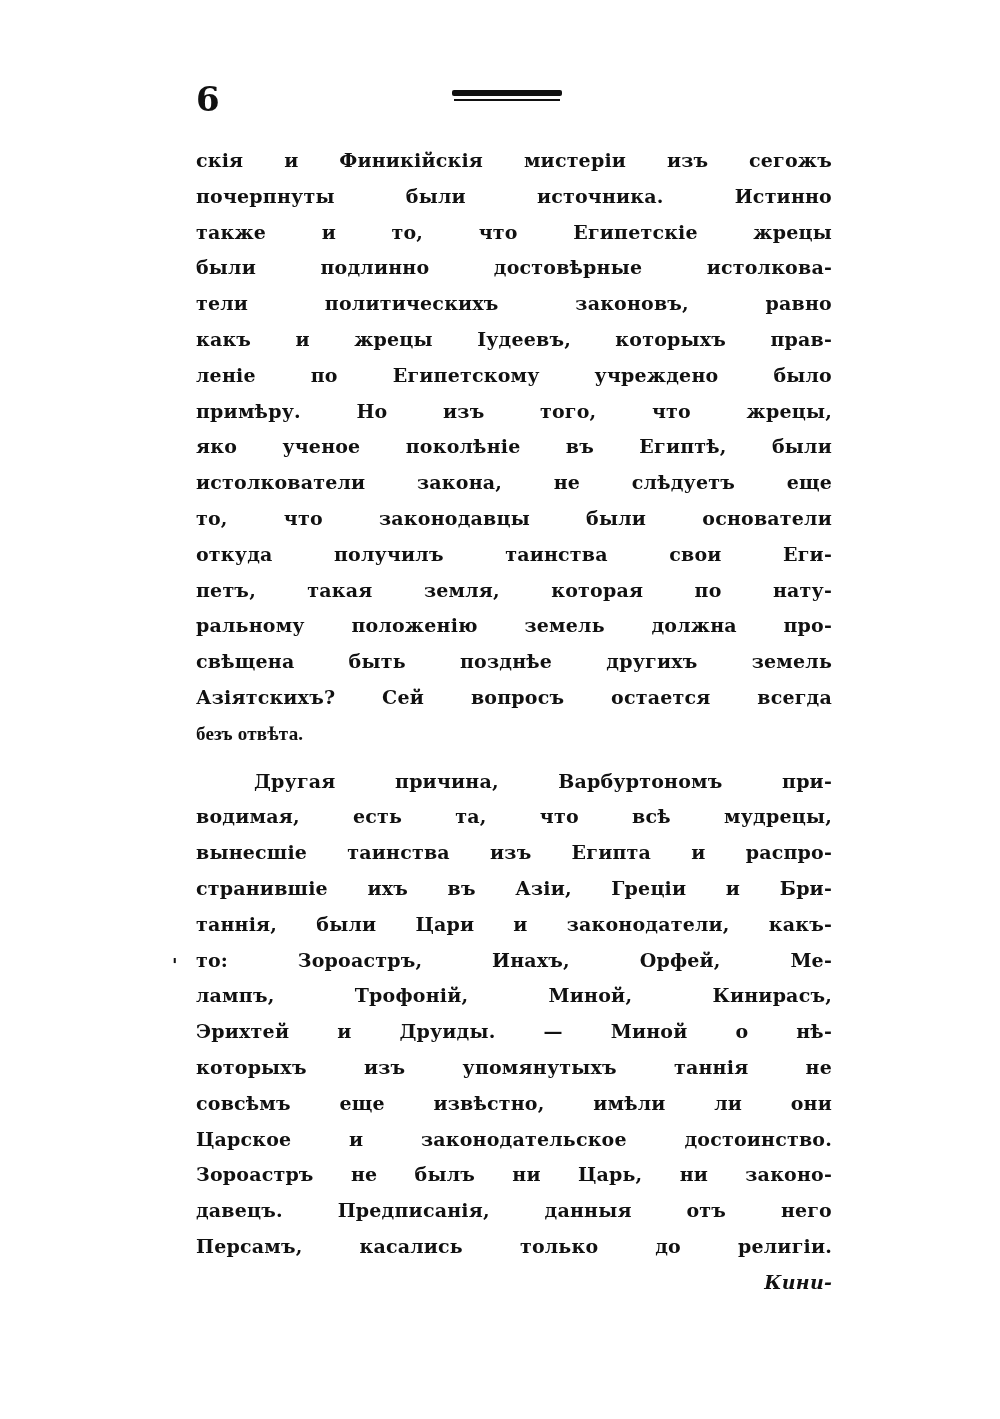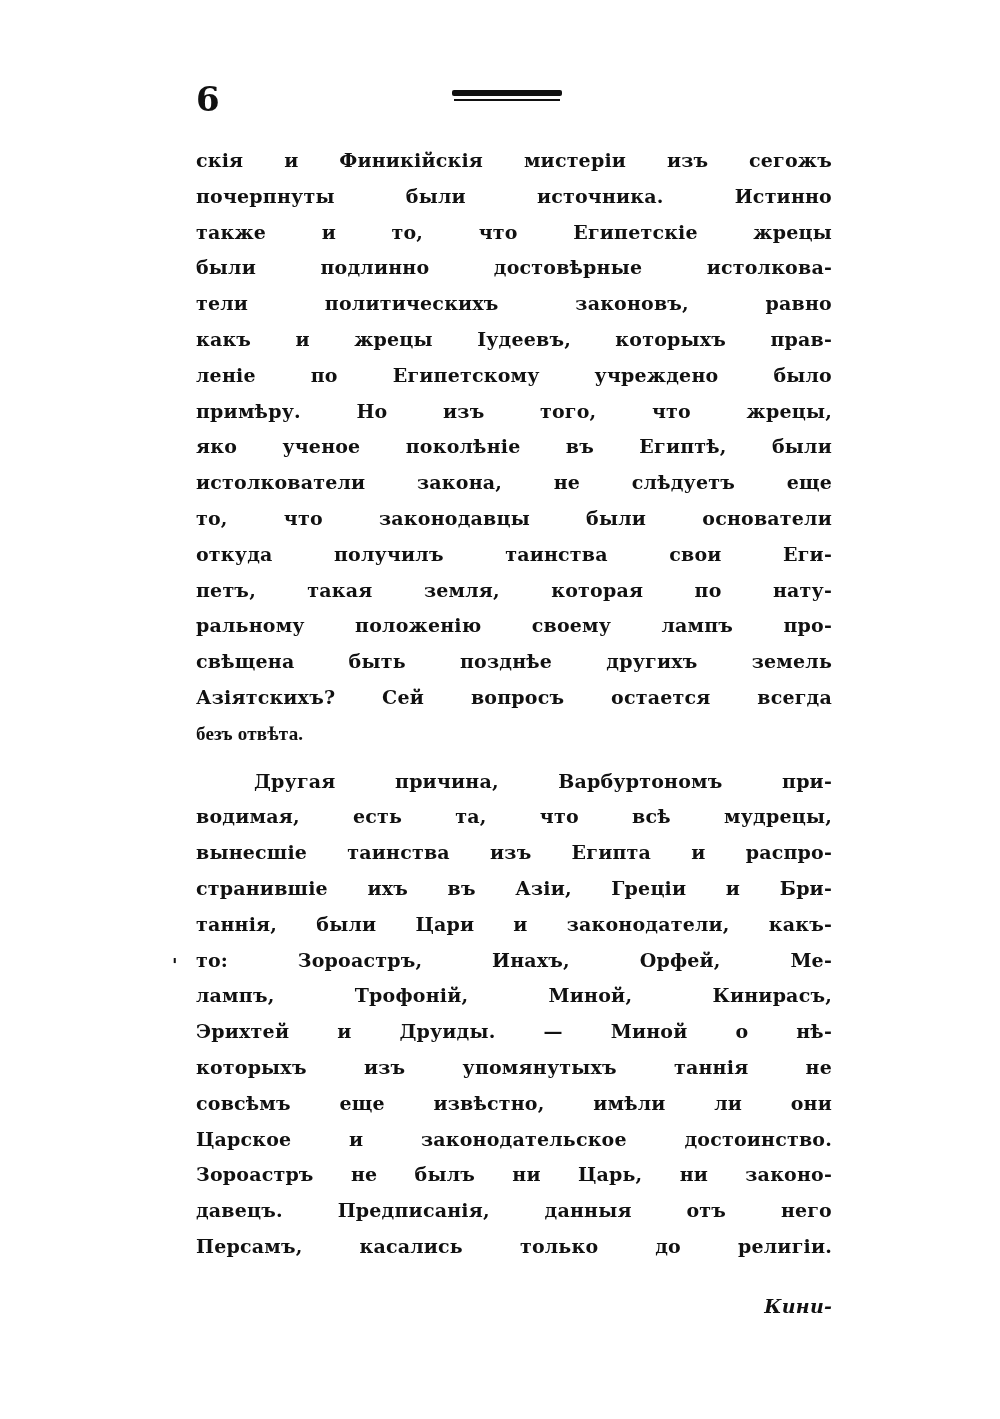--- a/index.html
+++ b/index.html
@@ -72,21 +72,20 @@
   .line.indent {
     padding-left: 58px;
   }
   .para-gap {
     height: 12px;
   }
   .catchword {
     text-align: left;
     text-align-last: right;
     font-style: italic;
-    margin-top: 24px;
   }
   .margin-mark {
     position: absolute;
     left: 172px;
     top: 955px;
     font-size: 18px;
     font-weight: bold;
   }
 </style>
 </head>
@@ -112,21 +111,21 @@
       <div class="line">были подлинно достовѣрные истолкова-</div>
       <div class="line">тели политическихъ законовъ, равно</div>
       <div class="line">какъ и жрецы Іудеевъ, которыхъ прав-</div>
       <div class="line">леніе по Египетскому учреждено было</div>
       <div class="line">примѣру. Но изъ того, что жрецы,</div>
       <div class="line">яко ученое поколѣніе въ Египтѣ, были</div>
       <div class="line">истолкователи закона, не слѣдуетъ еще</div>
       <div class="line">то, что законодавцы были основатели</div>
       <div class="line">откуда получилъ таинства свои Еги-</div>
       <div class="line">петъ, такая земля, которая по нату-</div>
-      <div class="line">ральному положенію своему лампъ про-</div>
+      <div class="line">ральному положенію земель должна про-</div>
       <div class="line">свѣщена быть позднѣе другихъ земель</div>
       <div class="line">Азіятскихъ? Сей вопросъ остается всегда</div>
       <div class="line last">безъ отвѣта.</div>
     </div>
 
     <div class="para-gap"></div>
 
     <div class="paragraph">
       <div class="line indent">Другая причина, Варбуртономъ при-</div>
       <div class="line">водимая, есть та, что всѣ мудрецы,</div>

